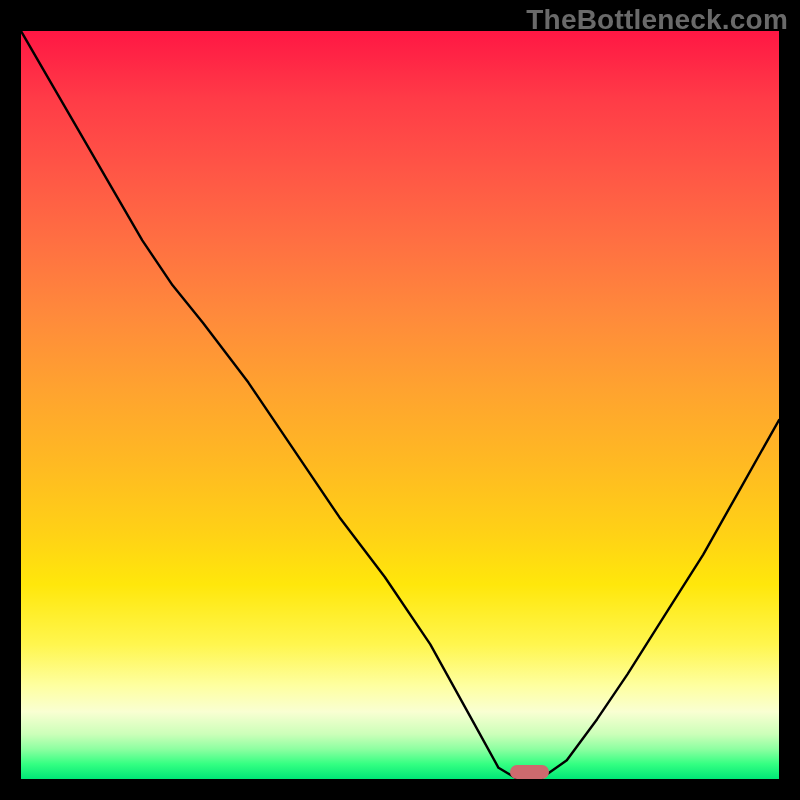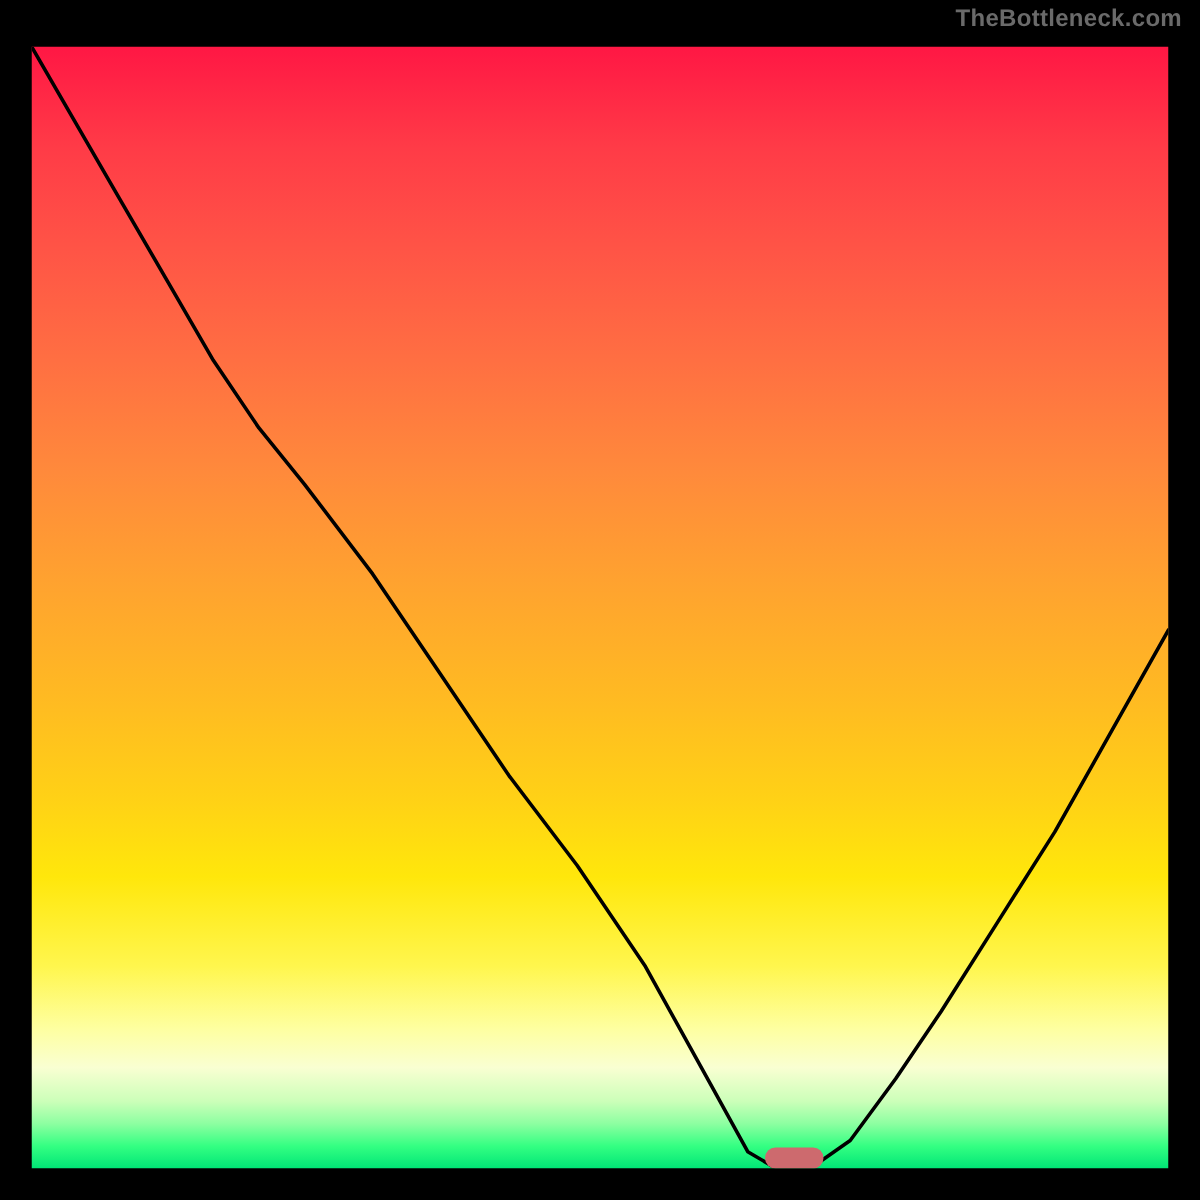--- a/index.html
+++ b/index.html
@@ -14,21 +14,21 @@
     position: relative;
     width: 800px;
     height: 800px;
     background: #000;
   }
   .watermark {
     position: absolute;
     top: 4px;
     right: 12px;
     font-family: Arial, Helvetica, sans-serif;
-    font-size: 16px;
+    font-size: 28px;
     font-weight: 600;
     color: #6a6a6a;
     letter-spacing: 0.2px;
     z-index: 10;
     user-select: none;
   }
   .plot-area {
     position: absolute;
     left: 21px;
     top: 31px;

